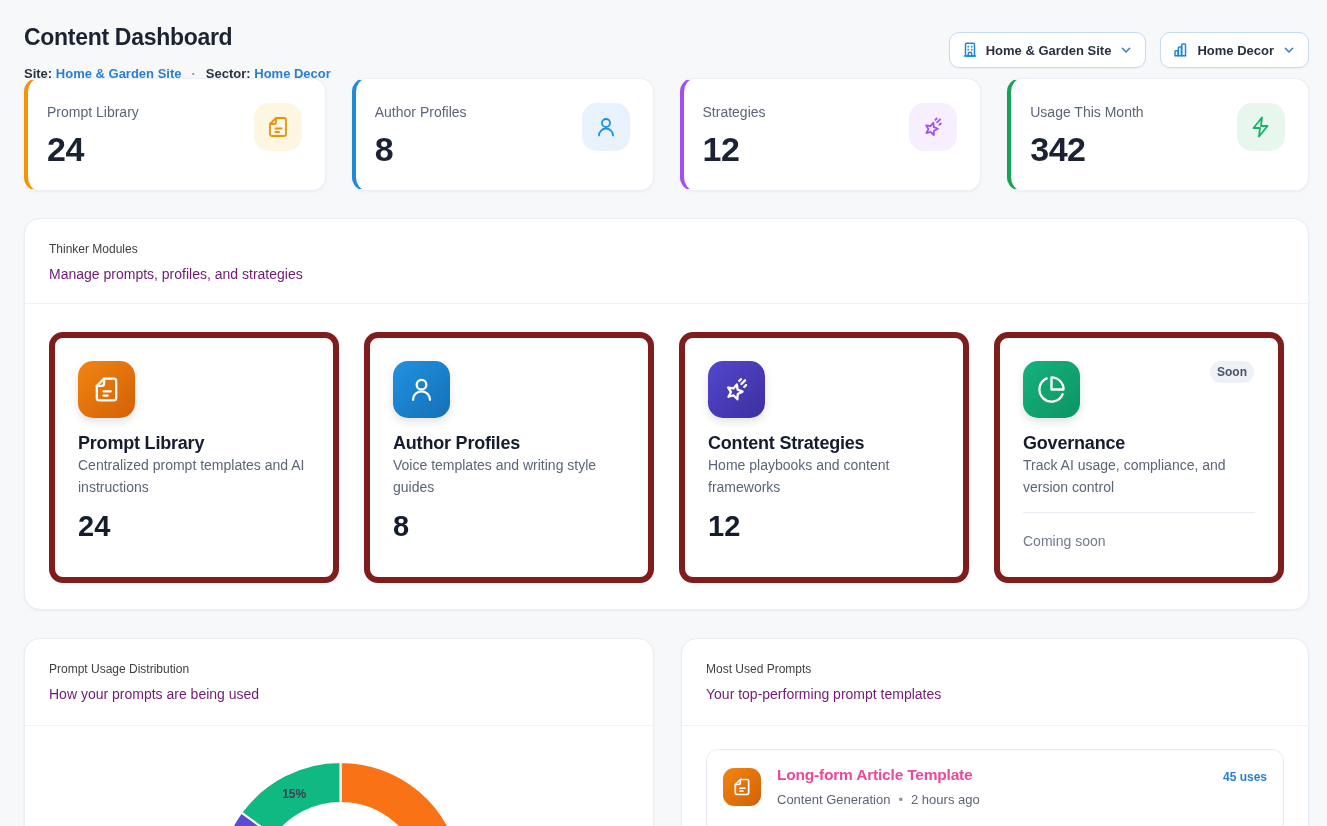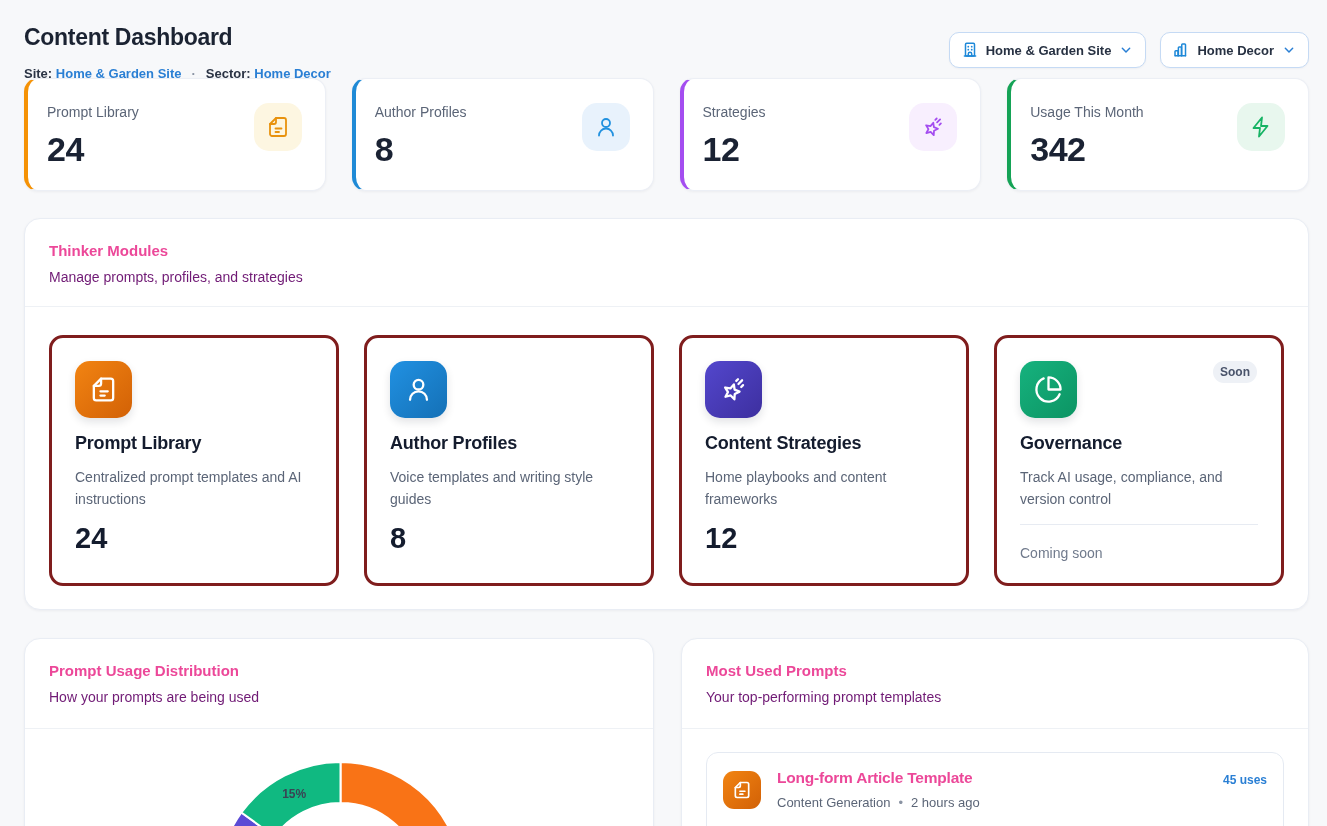--- a/index.html
+++ b/index.html
@@ -24,29 +24,29 @@
 .stat .val { font-size:34px; font-weight:bold; color:#1a2233; margin-top:10px; letter-spacing:-0.5px; }
 .chip { position:absolute; right:23px; top:24px; width:48px; height:48px; border-radius:15px; display:flex; align-items:center; justify-content:center; }
 .b-orange { border-left-color:#f59205; }
 .b-blue { border-left-color:#1f8ad6; }
 .b-purple { border-left-color:#a44df0; }
 .b-green { border-left-color:#15a356; }
 
 
 .panel { position:absolute; background:#fff; border:1px solid #e9edf4; border-radius:16px; box-shadow:0 1px 3px rgba(16,24,40,.05); }
 .phead { padding:23px 24px 0 24px; }
-.ptitle { font-size:15px; font-weight:bold; color:#ec4899; }
+.ptitle { font-size:12px; font-weight:normal; color:#404040; }
 .psub { font-size:14px; color:#701a75; margin-top:10px; }
 .pdiv { border-top:1px solid #eef1f5; margin:20.5px -24px 0 -24px; }
 .modules { top:218px; left:0; width:1285px; height:392px; }
 .modgrid { display:grid; grid-template-columns:repeat(4,1fr); gap:25px; padding:28px 24px 24px 24px; }
-.mod { position:relative; border:3px solid #7f1d1d; border-radius:14px; padding:23px; height:251px; }
+.mod { position:relative; border:6px solid #7f1d1d; border-radius:14px; padding:23px; height:251px; }
 .mico { width:57px; height:57px; border-radius:15px; display:flex; align-items:center; justify-content:center; box-shadow:0 4px 8px rgba(16,24,40,.12); }
 .mod h3 { font-size:18px; font-weight:bold; color:#141c2e; margin-top:15px; letter-spacing:-0.2px; }
-.mod .desc { font-size:14px; color:#5b6577; line-height:22px; margin-top:12px; }
+.mod .desc { font-size:14px; color:#5b6577; line-height:22px; }
 .mod .num { font-size:29px; font-weight:bold; color:#141c2e; margin-top:12px; }
 .g-orange { background:linear-gradient(135deg,#f28412,#d26106); }
 .g-blue { background:linear-gradient(135deg,#2191e2,#1470b6); }
 .g-purple { background:linear-gradient(135deg,#5347cd,#3d2f9f); }
 .g-green { background:linear-gradient(135deg,#16b27e,#0c9463); }
 .soon { position:absolute; right:24px; top:23px; background:#eef1f6; color:#49536a; font-size:12px; font-weight:bold; border-radius:11px; padding:4px 7px; }
 .mdiv { border-top:1px solid #e7ebf2; margin-top:14px; }
 .coming { font-size:14px; color:#707a8c; margin-top:20px; }
 
 

